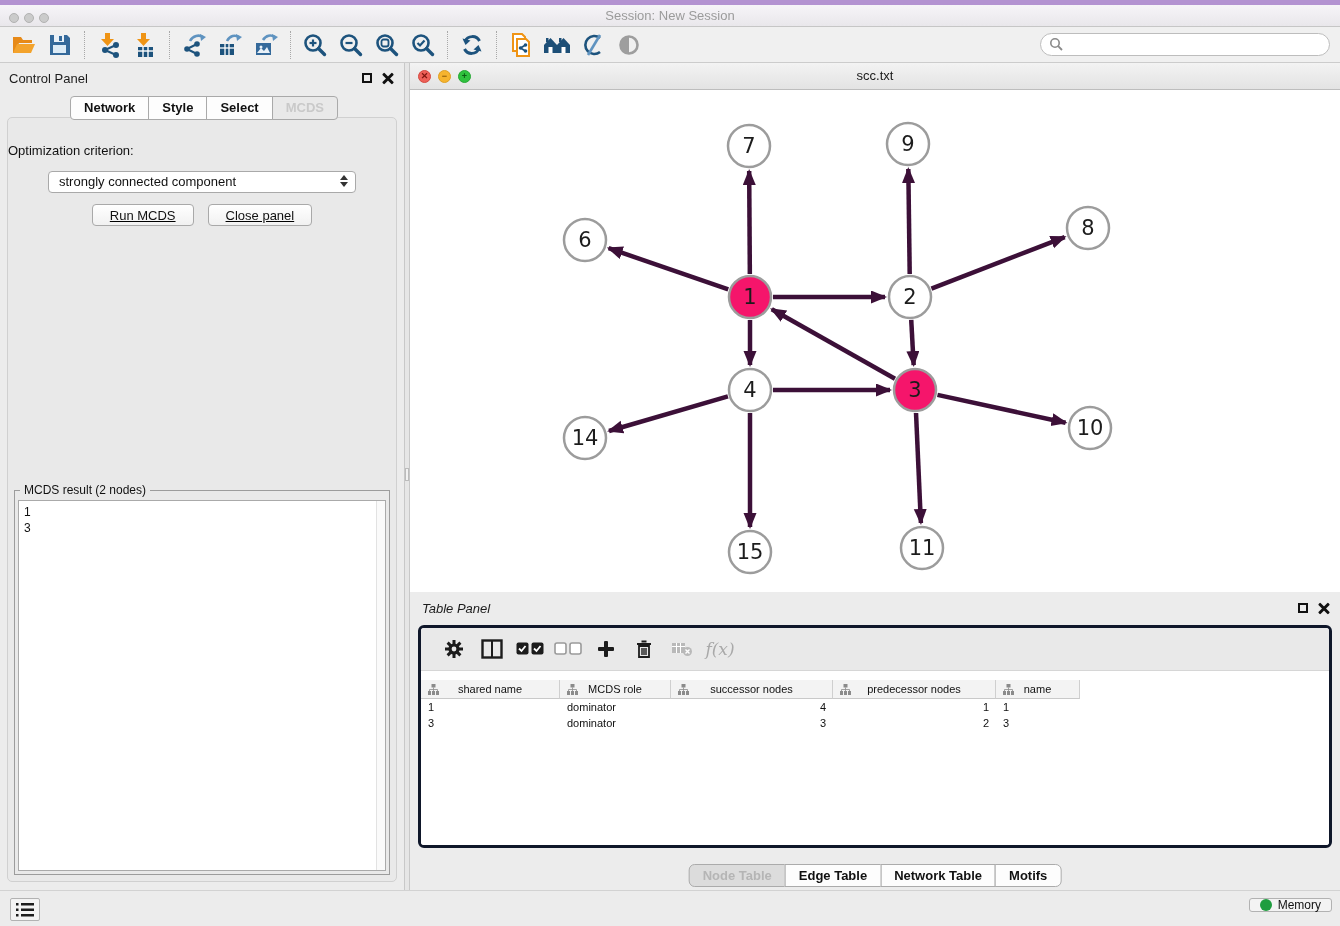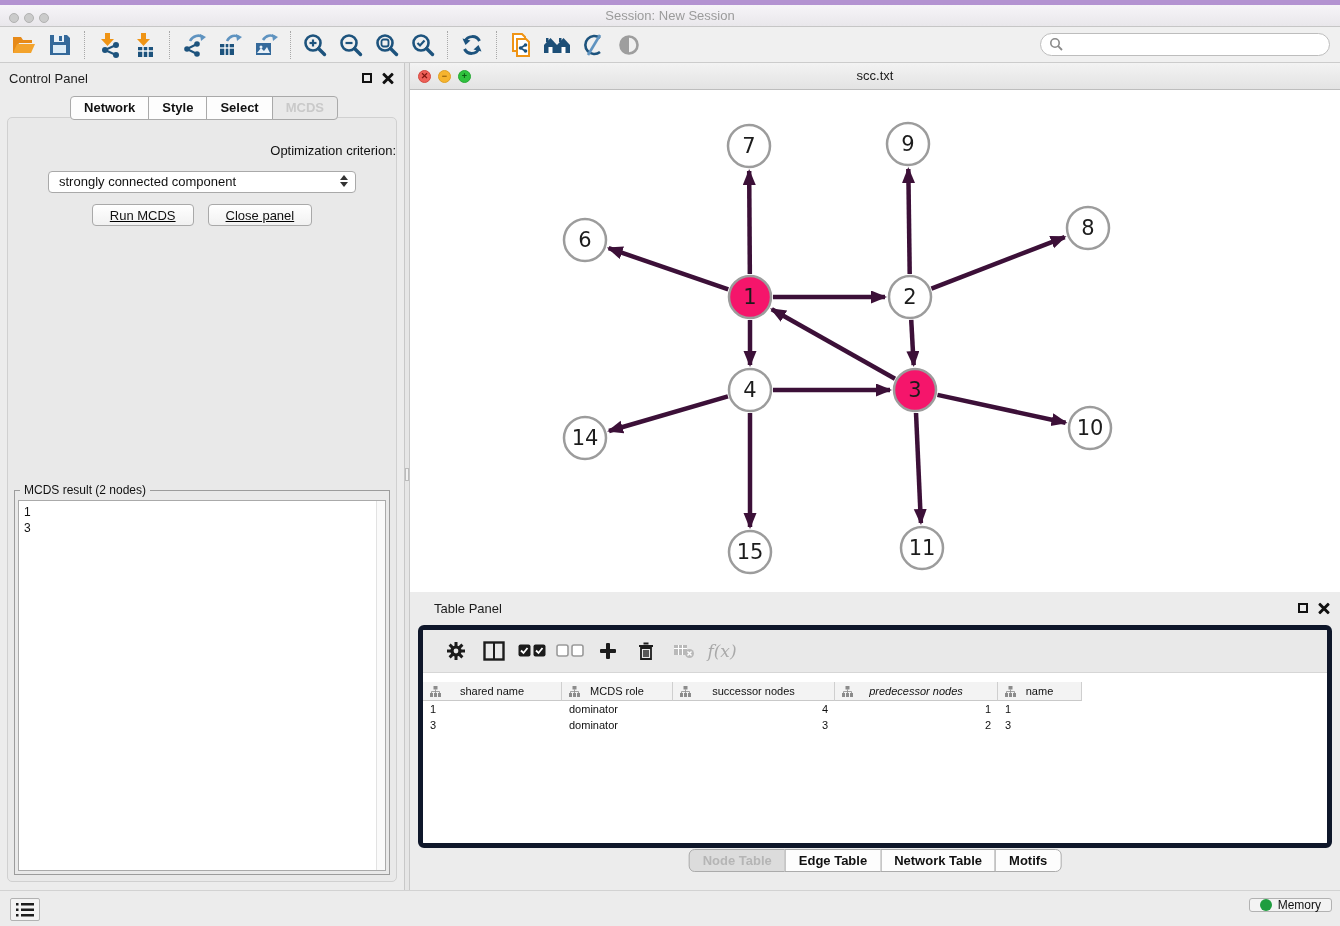--- a/index.html
+++ b/index.html
@@ -35,21 +35,21 @@
 
   .cp-tabs { position:absolute; top:33px; left:50%; transform:translateX(-50%); display:flex; z-index:3; }
   .cp-tab { padding:3px 13px; font-size:13px; font-weight:bold; color:#111; background:#fdfdfd;
     border:1px solid #a9a9a9; margin-left:-1px; line-height:16px; }
   .cp-tab:first-child { border-radius:4px 0 0 4px; margin-left:4px; }
   .cp-tab:last-child { border-radius:0 4px 4px 0; }
   .cp-tab.active { background:#e9e9e9; color:#c9c9c9;text-align:right; }
 
   .cp-body { position:absolute; top:54px; left:7px; right:7px; bottom:8px; background:#e9e9e9;
     border:1px solid #d0d0d0; border-radius:5px; z-index:1; }
-  .opt-label { text-align:right; margin-top:25px; font-size:13px; color:#111; }
+  .opt-label { text-align:left; margin-top:25px; font-size:13px; color:#111; }
   .criterion-select { position:relative; margin:13px auto 0 auto; width:308px; height:22px; background:#fff;
     border:1px solid #a9a9a9; border-radius:4px; font-size:13px; color:#111; line-height:20px; padding-left:10px; }
   .spinner { position:absolute; right:7px; top:3px; display:flex; flex-direction:column; gap:2px; }
   .spinner i { width:0; height:0; border-left:4px solid transparent; border-right:4px solid transparent; }
   .spin-up { border-bottom:5px solid #333; }
   .spin-down { border-top:5px solid #333; }
   .cp-buttons { display:flex; justify-content:center; gap:14px; margin-top:11px;text-decoration:underline; }
   .cp-buttons button { height:22px; padding:0 17px; font-size:13px; font-family:"Liberation Sans",sans-serif;
     color:#111; background:linear-gradient(#ffffff,#f1f1f1); border:1px solid #a9a9a9; border-radius:4px; }
 
@@ -74,37 +74,37 @@
     font-size:9px; font-weight:bold; line-height:1; }
   .tl-red { background:#ee6058; border:1px solid #d44940; color:#7e150e; }
   .tl-yellow { background:#f6b42e; border:1px solid #dfa024; color:#8a5a06; }
   .tl-green { background:#2fc13e; border:1px solid #27a835; color:#0b5e14; }
   .nw-title { text-align:center; line-height:26px; font-size:13px; color:#1a1a1a; }
   .nw-canvas { position:absolute; top:27px; left:0; right:0; bottom:0; background:#fff; overflow:hidden; }
   .nw-canvas svg text { font-family:"DejaVu Sans",sans-serif; font-size:21px; fill:#1c1c1c; }
 
   
   .table-panel { position:absolute; left:410px; top:595px; right:0; bottom:36px; background:#ececec; }
-  .tp-title { position:absolute; left:24px; top:6px; font-size:13px; color:#1c1c1c; }
+  .tp-title { position:absolute; left:12px; top:6px; font-size:13px; color:#1c1c1c;font-style:italic; }
   .tp-winbtns { position:absolute; right:10px; top:7px; display:flex; gap:10px; align-items:center; }
   .tp-window { position:absolute; top:30px; left:8px; right:8px; height:223px; background:#fff;
-    border:5px solid #0f172a; border-radius:6px; overflow:hidden; }
+    border:3px solid #0f172a; border-radius:6px; overflow:hidden; }
   .tp-toolbar { height:43px; background:#e9e9e9; border-bottom:1px solid #d6d6d6; display:flex;
     align-items:center; padding-left:14px; gap:0; }
   .tpi { width:38px; height:34px; display:flex; align-items:center; justify-content:center; }
   .fx { font-family:"DejaVu Serif",serif; font-style:italic; font-size:17px; color:#a9a9a9; }
   .tp-table { position:absolute; top:44px; left:0; right:0; bottom:0; background:#fff; }
   .thead { display:flex; margin-top:8px; height:19px; }
   .th { position:relative; background:#f3f3f3; border-bottom:1px solid #c9c9c9; border-right:1px solid #cfcfcf;
     font-size:11px; color:#111; display:flex; align-items:center; justify-content:center; }
   .th svg { position:absolute; left:7px; top:4px; }
   .tr { display:flex; height:16px; }
   .td { font-size:11px; color:#111; line-height:16px; padding:0 7px; overflow:hidden; }
 
-  .tp-tabs { position:absolute; bottom:18px; left:50%; transform:translateX(-50%); display:flex; }
+  .tp-tabs { position:absolute; bottom:3px; left:50%; transform:translateX(-50%); display:flex; }
   .tp-tab { padding:3px 13px; font-size:13px; font-weight:600; color:#111; background:#fdfdfd;
     border:1px solid #ababab; margin-left:-1px; line-height:15px; }
   .tp-tab:first-child { border-radius:6px 0 0 6px; margin-left:0; }
   .tp-tab:last-child { border-radius:0 6px 6px 0; }
   .tp-tab.active { background:#dcdcdc; color:#b5b5b5; }
 
   
   .status-bar { position:absolute; left:0; right:0; bottom:0; height:36px; background:#ececec;
     border-top:1px solid #d2d2d2; }
   .list-btn { position:absolute; left:10px; top:7px; width:30px; height:23px; background:#f3f3f3;
@@ -516,21 +516,21 @@
               <g fill="#8b8b8b">
                 <rect x="3.5" y="0" width="4" height="3.5"></rect>
                 <rect x="0" y="7" width="3" height="4"></rect>
                 <rect x="4" y="7" width="3" height="4"></rect>
                 <rect x="8" y="7" width="3" height="4"></rect>
               </g>
               <path d="M5.5 3.5v2M1.5 7V5.5h8V7M5.5 5.5V7" stroke="#8b8b8b" stroke-width="0.8" fill="none"></path>
             </svg>
             <span>successor nodes</span>
           </div>
-          <div class="th" style="width: 163px; font-style: italic;">
+          <div class="th" style="width: 163px;">
             <svg width="11" height="11" viewBox="0 0 11 11">
               <g fill="#8b8b8b">
                 <rect x="3.5" y="0" width="4" height="3.5"></rect>
                 <rect x="0" y="7" width="3" height="4"></rect>
                 <rect x="4" y="7" width="3" height="4"></rect>
                 <rect x="8" y="7" width="3" height="4"></rect>
               </g>
               <path d="M5.5 3.5v2M1.5 7V5.5h8V7M5.5 5.5V7" stroke="#8b8b8b" stroke-width="0.8" fill="none"></path>
             </svg>
             <span>predecessor nodes</span>

